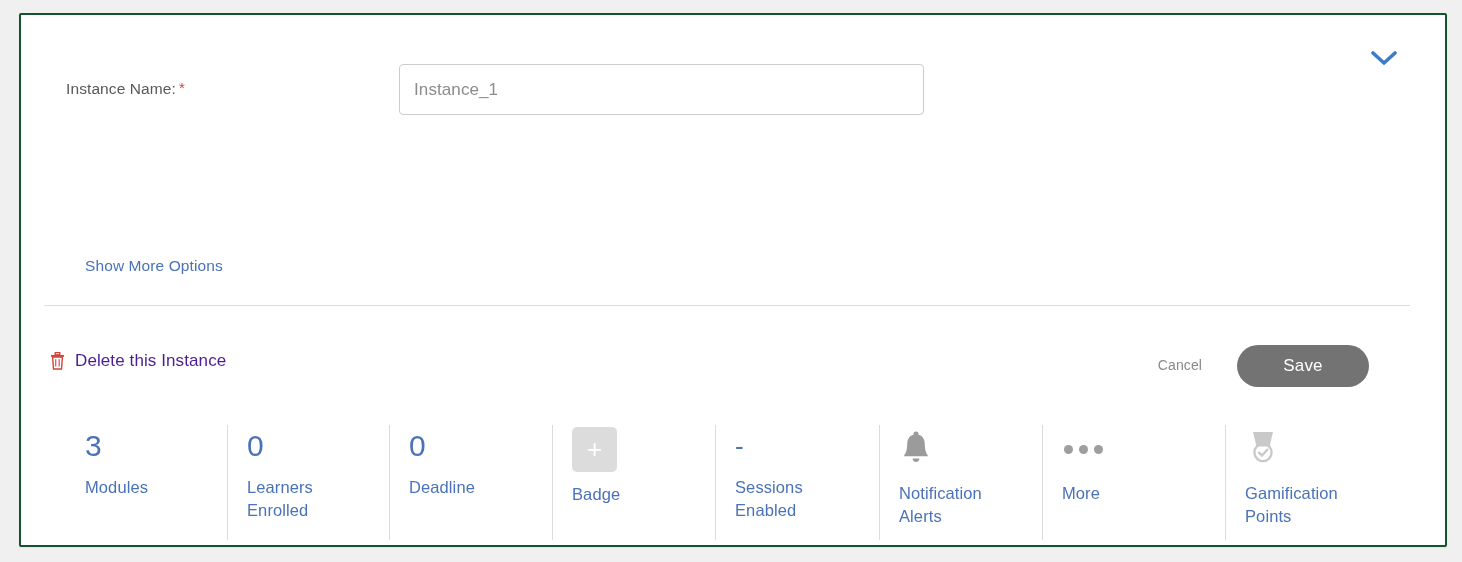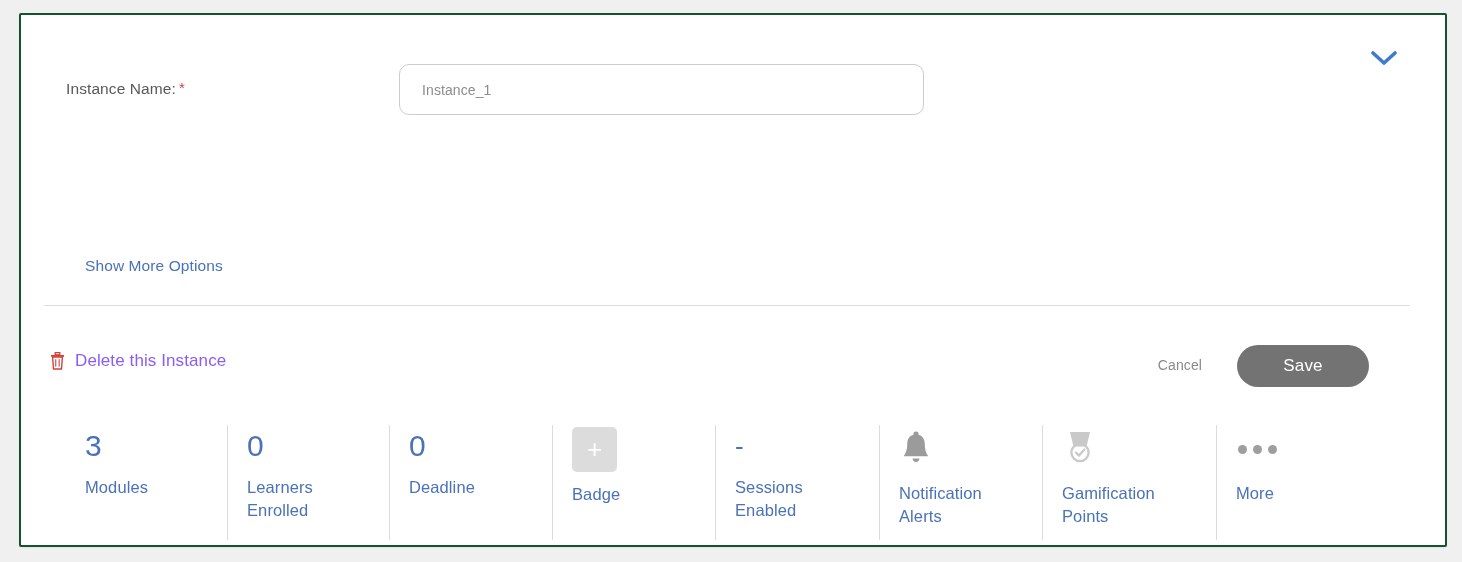--- a/index.html
+++ b/index.html
@@ -67,26 +67,26 @@
     color: #d2433a;
     font-size: 15px;
     margin-left: 3px;
     vertical-align: top;
     line-height: 1;
   }
 
   .text-input {
     height: 51px;
     border: 1px solid #cccccc;
-    border-radius: 10px;
+    border-radius: 4px;
     background: #fff;
     font-family: "Liberation Sans", sans-serif;
-    font-size: 14px;
+    font-size: 17px;
     color: #8c8c8c;
-    padding: 0 22px;
+    padding: 0 14px;
     outline: none;
     letter-spacing: 0.1px;
   }
   .text-input.wide { width: 525px; }
   .text-input.medium { width: 330px; }
   .text-input::placeholder { color: #a8a8a8; }
 
   .info-icon {
     width: 21px;
     height: 21px;
@@ -146,21 +146,21 @@
   .trash-icon {
     width: 17px;
     height: 20px;
     margin-right: 9px;
     display: flex;
     align-items: center;
     justify-content: center;
   }
   .delete-text {
     font-size: 17px;
-    color: #8b5cf6;
+    color: #4c1d95;
     letter-spacing: 0.1px;
   }
 
   .cancel-btn {
     position: absolute;
     right: 235px;
     top: 8px;
     font-size: 14px;
     color: #8a8a8a;
     background: none;
@@ -362,35 +362,35 @@
         <div class="icon-slot">
           <svg width="34" height="38" viewBox="0 0 34 38">
             <path d="M17 4.5 C11 4.5 8.2 8.6 8.2 14.2 C8.2 20 6.8 23.4 4.6 26.2 L29.4 26.2 C27.2 23.4 25.8 20 25.8 14.2 C25.8 8.6 23 4.5 17 4.5 Z" fill="#9b9b9b"></path>
             <circle cx="17" cy="4" r="2.6" fill="#9b9b9b"></circle>
             <path d="M13.6 28.6 C13.6 30.6 15.1 32.1 17 32.1 C18.9 32.1 20.4 30.6 20.4 28.6 Z" fill="#9b9b9b"></path>
           </svg>
         </div>
         <div class="stat-label">Notification Alerts</div>
       </div>
 
+      <div class="stat-cell stat-w-more">
+        <div class="dots">
+          <span class="dot"></span>
+          <span class="dot"></span>
+          <span class="dot"></span>
+        </div>
+        <div class="stat-label">More</div>
+      </div>
+
       <div class="stat-cell stat-w-gam">
         <div class="icon-slot">
           <svg width="36" height="40" viewBox="0 0 36 40">
             <path d="M8 3 L28 3 L24.5 17.5 L11.5 17.5 Z" fill="#c9c9c9"></path>
             <circle cx="18" cy="23.5" r="8.6" fill="none" stroke="#c9c9c9" stroke-width="2.3"></circle>
             <path d="M14 23.6 L17 26.6 L22.4 20.6" fill="none" stroke="#c9c9c9" stroke-width="2.3" stroke-linecap="round" stroke-linejoin="round"></path>
           </svg>
         </div>
         <div class="stat-label">Gamification Points</div>
       </div>
 
-      <div class="stat-cell stat-w-more">
-        <div class="dots">
-          <span class="dot"></span>
-          <span class="dot"></span>
-          <span class="dot"></span>
-        </div>
-        <div class="stat-label">More</div>
-      </div>
-
     </div>
   </div>
 </div>
 
 </body></html>

